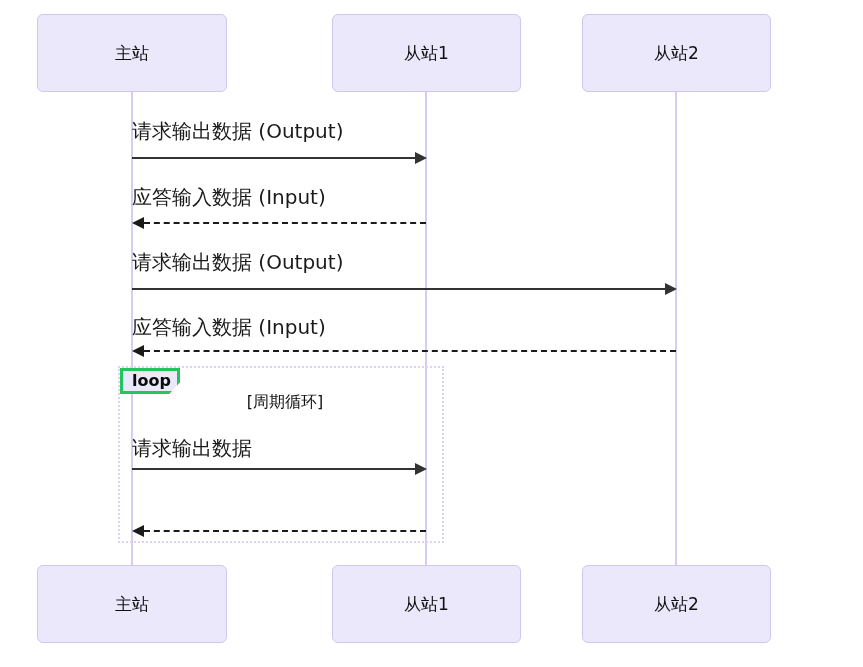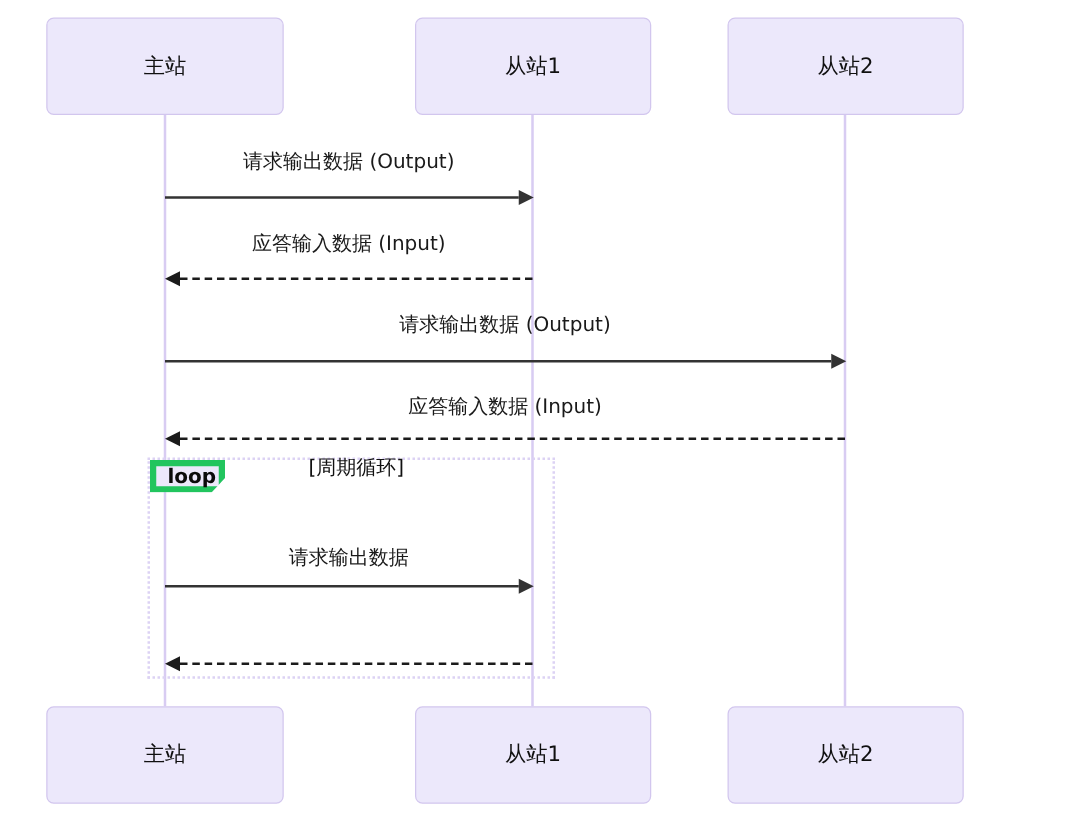--- a/index.html
+++ b/index.html
@@ -38,25 +38,25 @@
     line-height: 1;
     white-space: nowrap;
   }
   .lifeline {
     position: absolute;
     width: 2px;
     background: #D8CCF2;
   }
   .msg-label {
     position: absolute;
-    font-size: 16px;
+    font-size: 20px;
     color: #1a1a1a;
     font-family: "DejaVu Sans", "Liberation Sans", sans-serif;
     white-space: nowrap;
-    text-align: center;
+    text-align: left;
     line-height: 1;
   }
   .msg-line {
     position: absolute;
     height: 0;
     border-top: 2px solid #333333;
   }
   .msg-line.dashed {
     border-top: 2px dashed #1b1b1b;
   }
@@ -78,21 +78,21 @@
   .loop-box {
     position: absolute;
     box-sizing: border-box;
     border: 2px dotted #DCD2F4;
     background: transparent;
   }
   .loop-tag {
     position: absolute;
     box-sizing: border-box;
     background: #ECE8FB;
-    border: 5px solid #22c55e;
+    border: 3px solid #22c55e;
     display: flex;
     align-items: center;
     padding-left: 9px;
     clip-path: polygon(0 0, 100% 0, 100% 55%, 82% 100%, 0 100%);
   }
   .loop-tag-label {
     font-size: 16px;
     font-weight: bold;
     color: #0b0b0b;
     font-family: "DejaVu Sans", "Liberation Sans", sans-serif;
@@ -144,21 +144,21 @@
   <div class="msg-label" style="left:132px; top:317px; width:544px;">应答输入数据 (Input)</div>
   <div class="msg-line dashed" style="left:144px; top:350px; width:532px;"></div>
   <div class="arrow-head left" style="left:132px; top:345px;"></div>
 
   <div class="loop-box" style="left:118px; top:366px; width:326px; height:177px;"></div>
 
   <div class="loop-tag" style="left:120px; top:368px; width:60px; height:26px;">
     <span class="loop-tag-label">loop</span>
   </div>
 
-  <div class="loop-cond" style="left:190px; top:366px; width:190px;">[周期循环]</div>
+  <div class="loop-cond" style="left:190px; top:394px; width:190px;">[周期循环]</div>
 
   <div class="msg-label" style="left:132px; top:438px; width:294px;">请求输出数据</div>
   <div class="msg-line" style="left:132px; top:468px; width:283px;"></div>
   <div class="arrow-head right" style="left:415px; top:463px;"></div>
 
   <div class="msg-line dashed" style="left:144px; top:530px; width:282px;"></div>
   <div class="arrow-head left" style="left:132px; top:525px;"></div>
 
   <div class="participant-box" style="left:37px; top:565px; width:190px; height:78px;">
     <span class="participant-label">主站</span>

